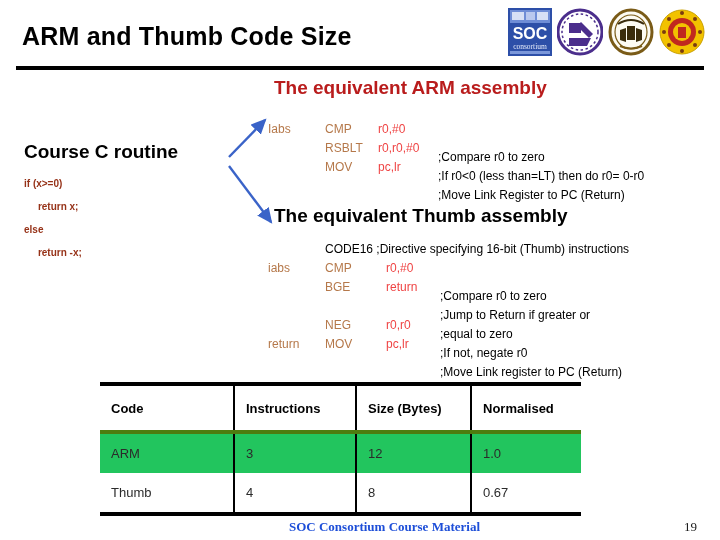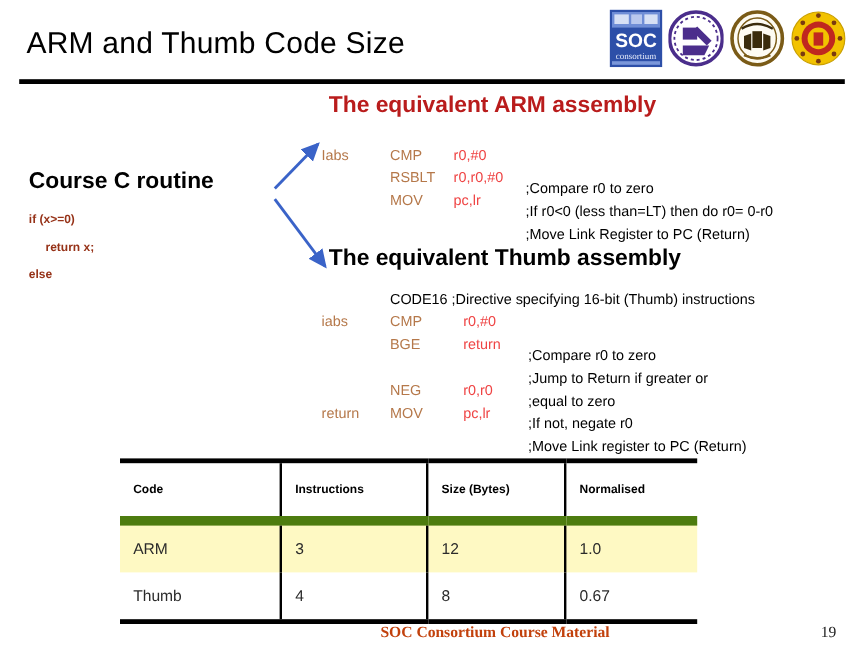--- a/index.html
+++ b/index.html
@@ -15,21 +15,21 @@
     font-family: "Liberation Sans", sans-serif;
     -webkit-font-smoothing: none;
   }
 
   
   #slide-title {
     position: absolute;
     left: 22px;
     top: 22px;
     font-size: 25px;
-    font-weight: normal;
+    font-weight: bold;
     color: #000000;
     letter-spacing: 0.2px;
     white-space: nowrap;
   }
   #header-rule {
     position: absolute;
     left: 16px;
     top: 66px;
     width: 688px;
     height: 4px;
@@ -145,40 +145,39 @@
     padding: 7px 0 7px 11px;
     border-right: 2px solid #000000;
     font-weight: normal;
     vertical-align: middle;
   }
   #code-size-table th:last-child,
   #code-size-table td:last-child { border-right: none; }
   #code-size-table thead th {
     font-weight: bold;
     color: #000000;
-    font-size: 10px;
+    font-size: 13px;
     height: 30px;
     border-top: 4px solid #000000;
-    border-bottom: 8px solid #4d7c0f;
+    border-bottom: 4px solid #4d7c0f;
   }
   #code-size-table tbody tr td { height: 25px; }
   #code-size-table tbody tr:last-child td { border-bottom: 4px solid #000000; }
-  .row-shaded td { background: #fef9c3; }
+  .row-shaded td { background: #22c55e; }
 
   
   #footer-text {
     position: absolute;
     left: 289px;
     top: 519px;
     font-family: "Liberation Serif", serif;
     font-size: 13px;
     font-weight: bold;
-    color: #c2410c;
-    white-space: nowrap;
-    margin-left: 28px;
+    color: #1d4ed8;
+    white-space: nowrap;
   }
   #page-number {
     position: absolute;
     left: 684px;
     top: 519px;
     font-family: "Liberation Serif", serif;
     font-size: 13px;
     color: #1a1a1a;
   }
 </style>
@@ -233,20 +232,21 @@
     <circle cx="10" cy="37" r="2" fill="#7a3b10"></circle>
     <circle cx="36" cy="37" r="2" fill="#7a3b10"></circle>
   </svg>
 </div>
 
 <div id="c-routine-heading">Course C routine</div>
 <div id="c-code">
   <div class="c-line">if (x&gt;=0)</div>
   <div class="c-line">     return x;</div>
   <div class="c-line">else</div>
+  <div class="c-line">     return -x;</div>
 </div>
 
 <svg id="arrows">
   <defs>
     <marker id="ah" markerWidth="7" markerHeight="7" refX="5.6" refY="3" orient="auto">
       <path d="M0,0 L6.5,3 L0,6 Z" fill="#3a63c8"></path>
     </marker>
   </defs>
   <line x1="229" y1="157" x2="265" y2="120" stroke="#3a63c8" stroke-width="2.4" marker-end="url(#ah)"></line>
   <line x1="229" y1="166" x2="271" y2="222" stroke="#3a63c8" stroke-width="2.4" marker-end="url(#ah)"></line>

